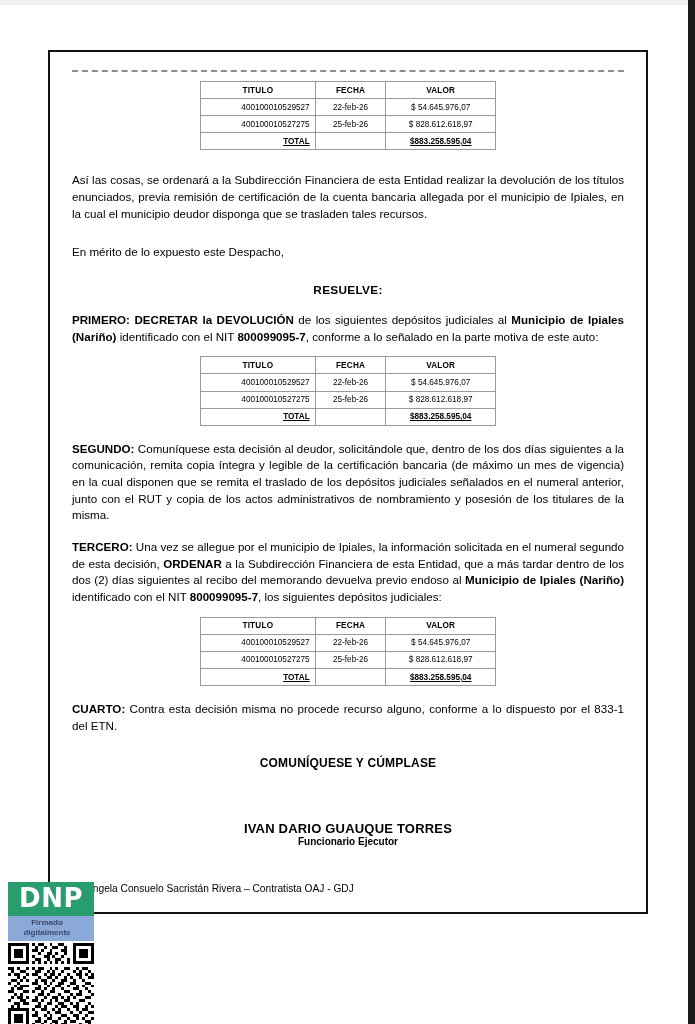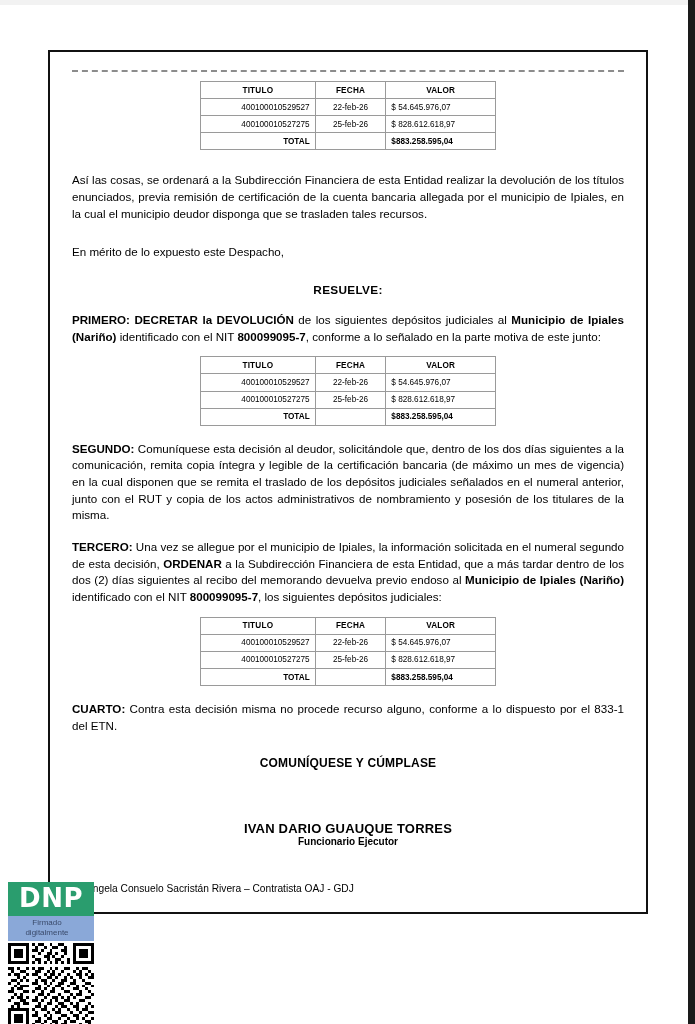--- a/index.html
+++ b/index.html
@@ -75,22 +75,22 @@
     padding: 2.5px 5px;
     box-sizing: border-box;
   }
   .deposits-table th {
     font-weight: bold;
     text-align: center;
     letter-spacing: 0.2px;
   }
   .col-titulo { width: 115px; text-align: right; }
   .col-fecha  { width: 71px;  text-align: center; }
-  .col-valor  { width: 110px; text-align: left; }
-  .row-total td { font-weight: bold; }
+  .col-valor  { width: 110px; text-align: center; }
+  .row-total td { font-weight: bold; text-decoration: underline; }
   .row-total .col-titulo { text-align: right; }
   .table-wrap { margin: 0 0 0 0; }
   .table-wrap.t1 { margin-top: 0px; }
   .table-wrap.t2 { margin-top: 11px; }
   .table-wrap.t3 { margin-top: 11px; }
 
   
   p.body {
     font-size: 11.6px;
     line-height: 1.44;
@@ -147,21 +147,21 @@
     letter-spacing: 0.5px;
     text-align: center;
     line-height: 1.05;
     padding: 3px 0 4px 0;
     font-family: "DejaVu Sans", sans-serif;
   }
   .dnp-blue {
     background: #8aa8d8;
     color: #3a4a6b;
     font-size: 8px;
-    font-weight: normal;
+    font-weight: bold;
     text-align: center;
     line-height: 1.22;
     padding: 2px 8px 3px 0;
   }
   .qr {
     width: 86px;
     height: 86px;
     margin-top: 2px;
     display: block;
   }
@@ -213,21 +213,21 @@
     <div class="gap-lg"></div>
 
     <p class="body">En mérito de lo expuesto este Despacho,</p>
 
     <div class="gap-lg"></div>
 
     <div class="centered resuelve">RESUELVE:</div>
 
     <div class="gap-md"></div>
 
-    <p class="body"><b>PRIMERO: DECRETAR la DEVOLUCIÓN</b><span> de los siguientes depósitos judiciales al </span><b>Municipio de Ipiales (Nariño)</b><span> identificado con el NIT </span><b>800099095-7</b><span>, conforme a lo señalado en la parte motiva de este junto:</span></p>
+    <p class="body"><b>PRIMERO: DECRETAR la DEVOLUCIÓN</b><span> de los siguientes depósitos judiciales al </span><b>Municipio de Ipiales (Nariño)</b><span> identificado con el NIT </span><b>800099095-7</b><span>, conforme a lo señalado en la parte motiva de este auto:</span></p>
 
     <div class="table-wrap t2">
       <table class="deposits-table">
         <thead>
           <tr>
             <th class="col-titulo">TITULO</th>
             <th class="col-fecha">FECHA</th>
             <th class="col-valor">VALOR</th>
           </tr>
         </thead>

